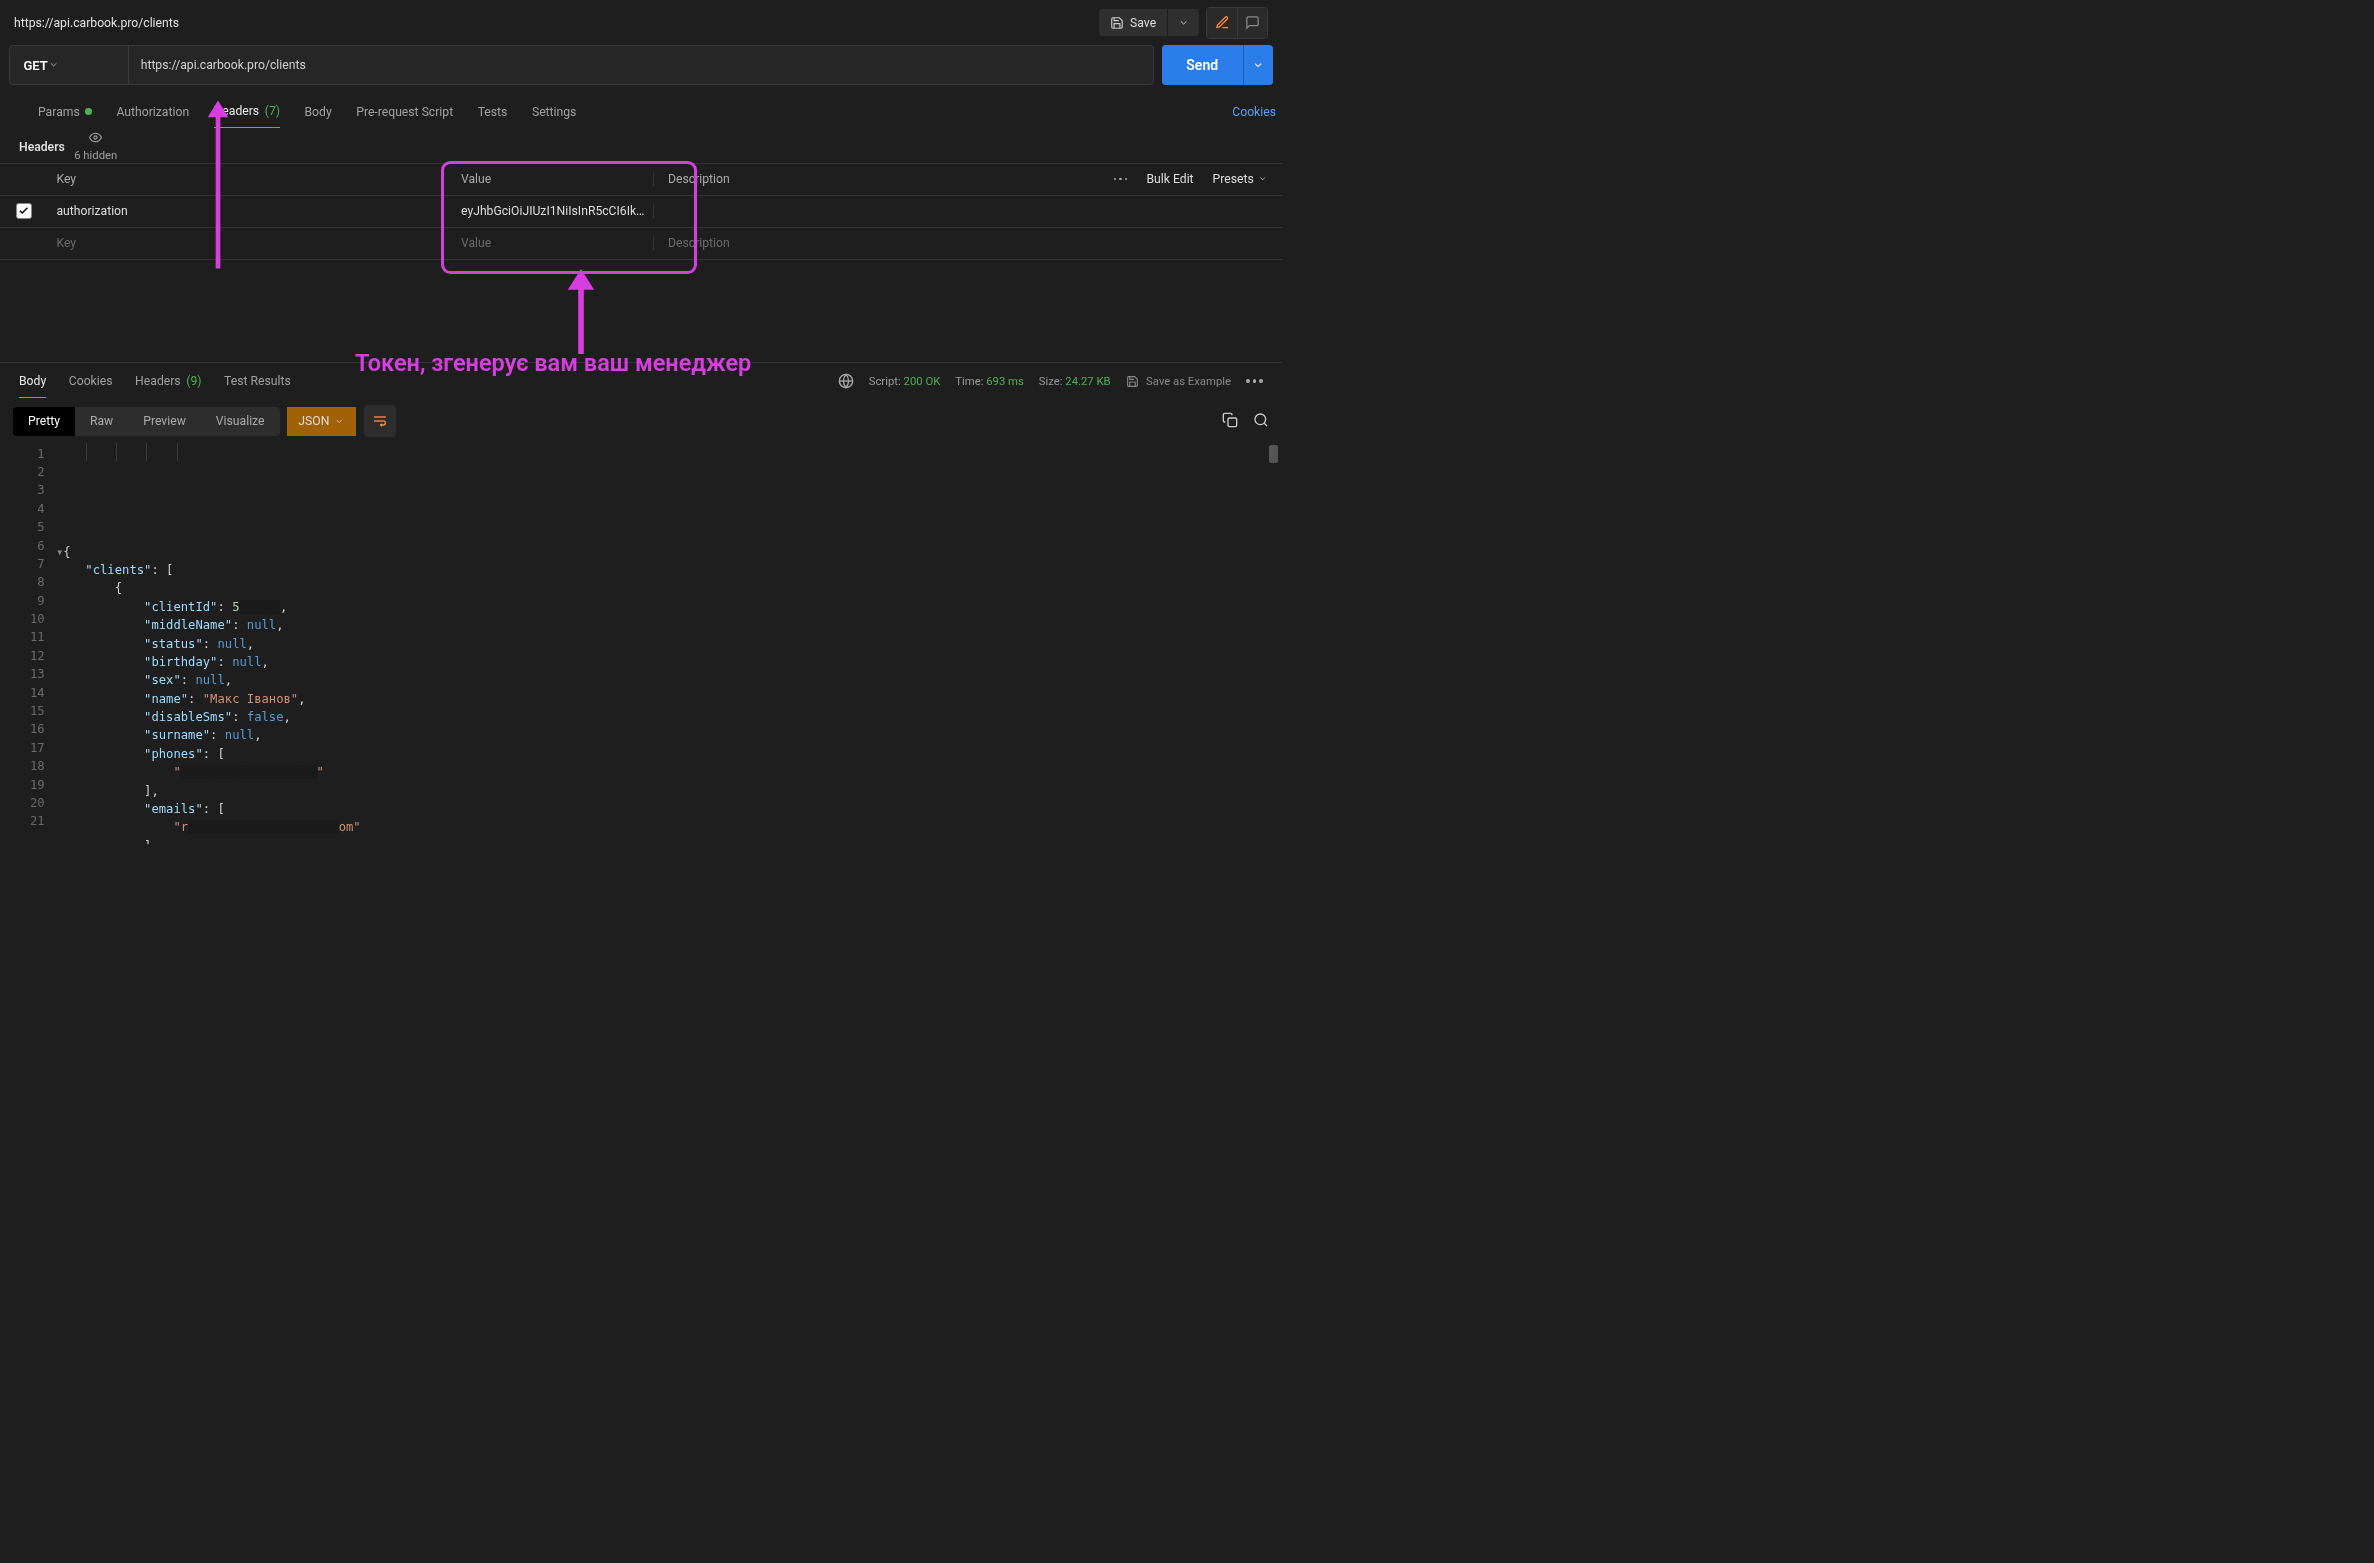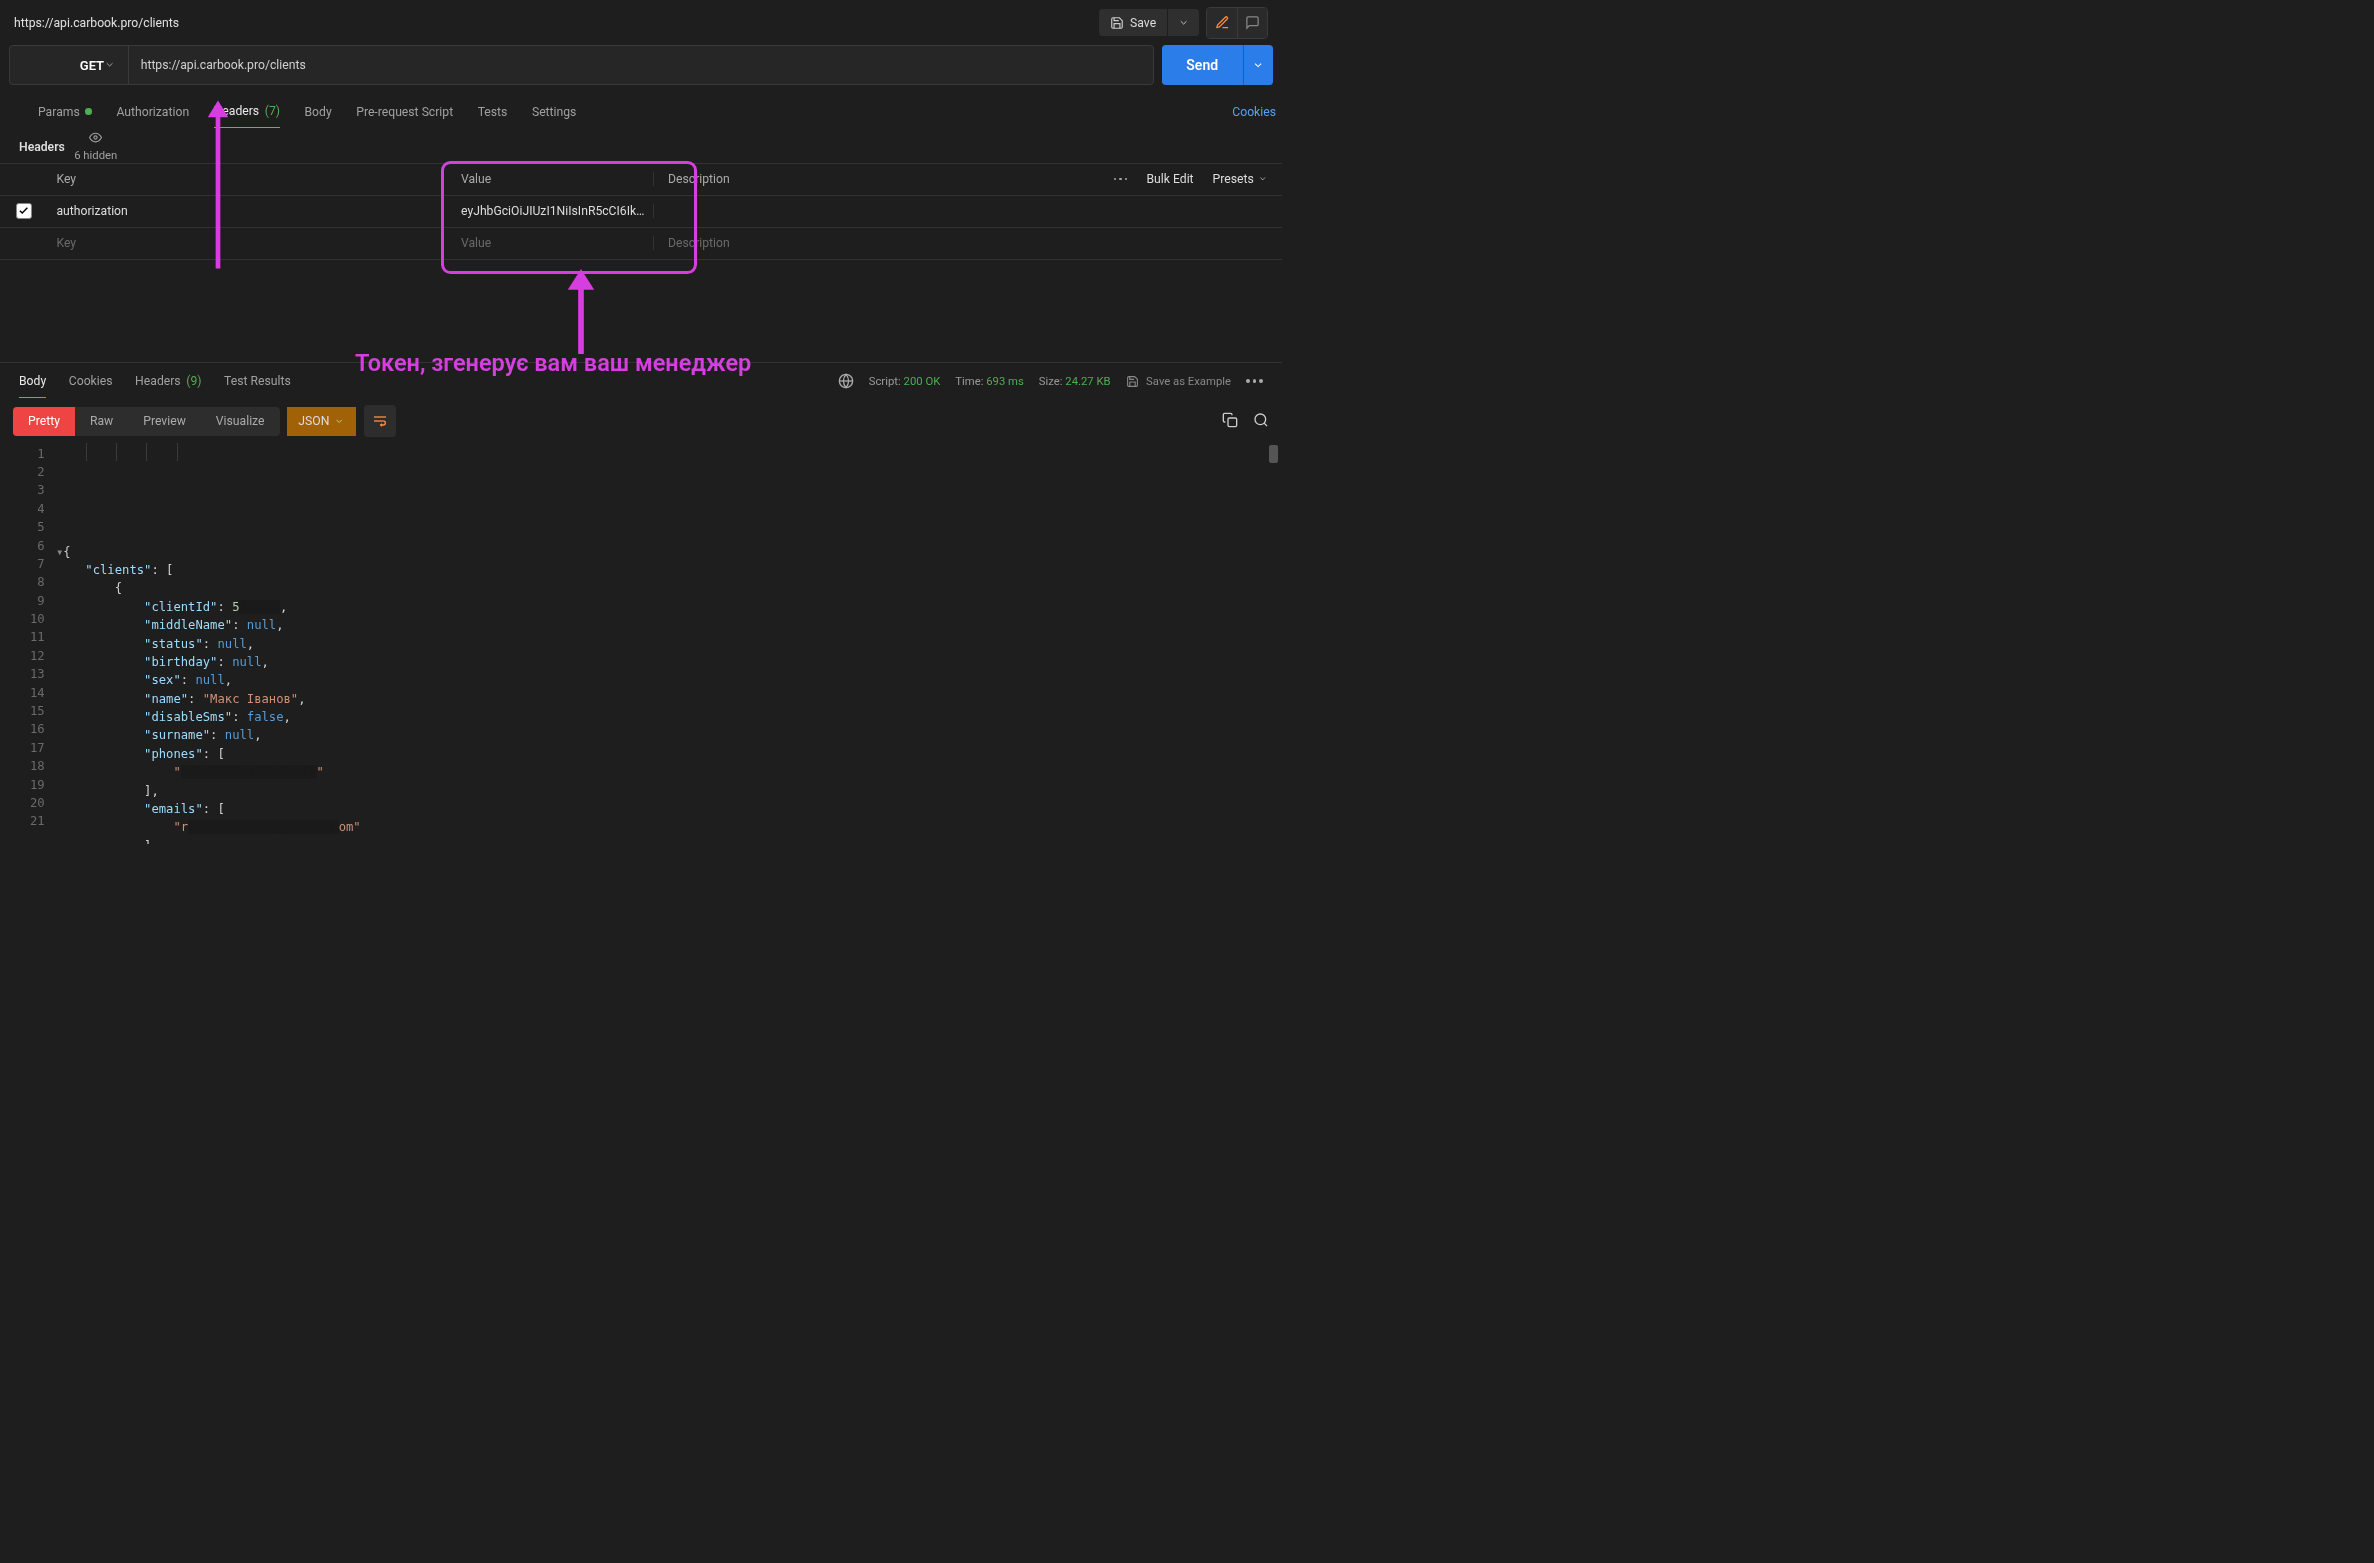--- a/index.html
+++ b/index.html
@@ -29,21 +29,21 @@
 .btn-icon-group { display:flex; border:0.9px solid #3a3a3a; border-radius:3.8px; overflow:hidden;}
 .btn-icon-group .btn-icon { border:none; border-radius:0;}
 .btn-icon-group .btn-icon + .btn-icon { border-left:0.9px solid #3a3a3a;}
 
 .req-row {
   display:flex; gap:7.5px; padding:0 9.4px 7.5px 9.4px;
 }
 .method-url {
   flex:1; display:flex; background:#262626; border:0.9px solid #3a3a3a; border-radius:3.8px; height:40px;
 }
-.method-select { width:119px; display:flex; align-items:center; justify-content:flex-end; padding:0 13px; border-right:0.9px solid #3a3a3a; cursor:pointer; color:#fff; font-weight:600; font-size:13px;}
+.method-select { width:119px; display:flex; align-items:center; justify-content:flex-start; padding:0 13px; border-right:0.9px solid #3a3a3a; cursor:pointer; color:#fff; font-weight:600; font-size:13px;}
 .url-input { flex:1; display:flex; align-items:center; padding:0 11.3px; color:#d0d0d0; font-size:12.2px;}
 .send-group { display:flex; }
 .btn-send { background:#2b7de9; color:#fff; font-weight:600; font-size:14px; padding:0 24.5px; display:flex; align-items:center; border-radius:3.8px 0 0 3.8px; cursor:pointer;}
 .btn-send-chev { background:#2b7de9; width:30px; display:flex; align-items:center; justify-content:center; border-left:0.9px solid rgba(0,0,0,.25); border-radius:0 3.8px 3.8px 0; cursor:pointer;}
 
 .tabs-row {
   display:flex; align-items:center; justify-content:space-between; padding:0 6px; height:38px;margin-left:32px;
 }
 .tabs { display:flex; gap:24.5px; }
 .tab { color:#a0a0a0; padding:9.4px 0; cursor:pointer; font-size:12.2px; display:flex; gap:5.6px; align-items:center;}
@@ -89,21 +89,21 @@
 .resp-stats { display:flex; gap:15px; align-items:center; color:#999; font-size:11.3px;}
 .resp-stats .grn { color:#4caf50;}
 .save-example { display:flex; gap:7.5px; align-items:center; color:#888; cursor:pointer;}
 .dots3h { display:flex; gap:2.8px; cursor:pointer;} .dots3h i{width:3.8px;height:3.8px;border-radius:50%;background:#aaa;}
 
 .view-bar {
   display:flex; align-items:center; justify-content:space-between; padding:5.6px 13px;
 }
 .view-modes { display:flex; background:#2d2d2d; border-radius:3.8px; overflow:hidden;}
 .view-mode { padding:7.5px 15px; cursor:pointer; color:#aaa;}
-.view-mode.active { background:#ef4444; color:#fff;}
+.view-mode.active { background:#000000; color:#fff;}
 .type-select { display:flex; align-items:center; gap:5px; padding:7.5px 11.3px; background:#a16207; border-radius:0; cursor:pointer; color:#ddd; margin-left:7.5px;}
 .wrap-btn { width:32px; height:32px; display:flex; align-items:center; justify-content:center; background:#2d2d2d; border-radius:3.8px; margin-left:7.5px; cursor:pointer;}
 .wrap-btn svg { stroke:#ff8b3e;}
 .view-right { display:flex; gap:15px;}
 .view-right .ic { cursor:pointer;}
 
 .code-area { display:flex; height:377px; font-family:Menlo,Consolas,monospace; font-size:12.2px; position:relative;}
 .gutter { width:56px; background:#1e1e1e; color:#6a6a6a; text-align:right; padding:1.9px 11.3px 0 0; user-select:none;}
 .gutter div { height:18.4px; line-height:18.4px;}
 .code { flex:1; padding:1.9px 0 0 0; white-space:pre; color:#ccc; position:relative;}

